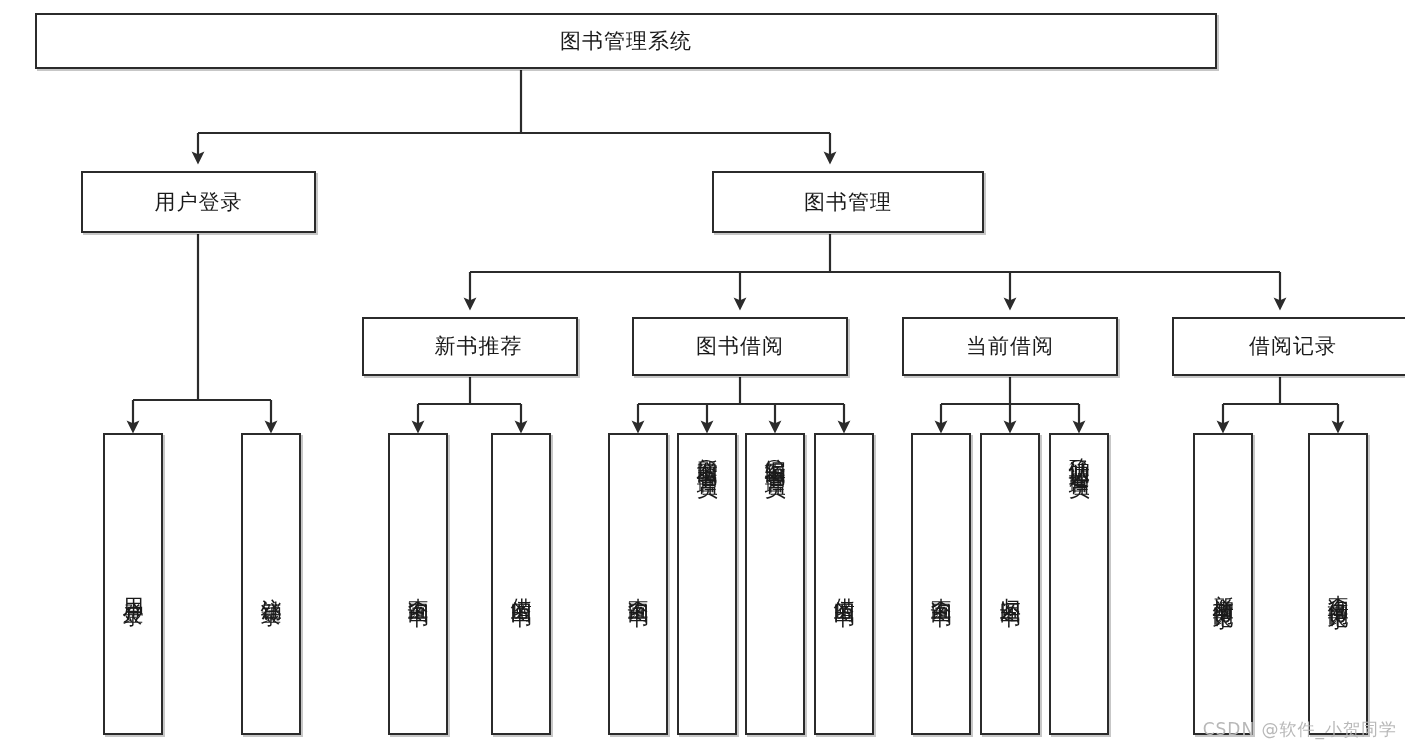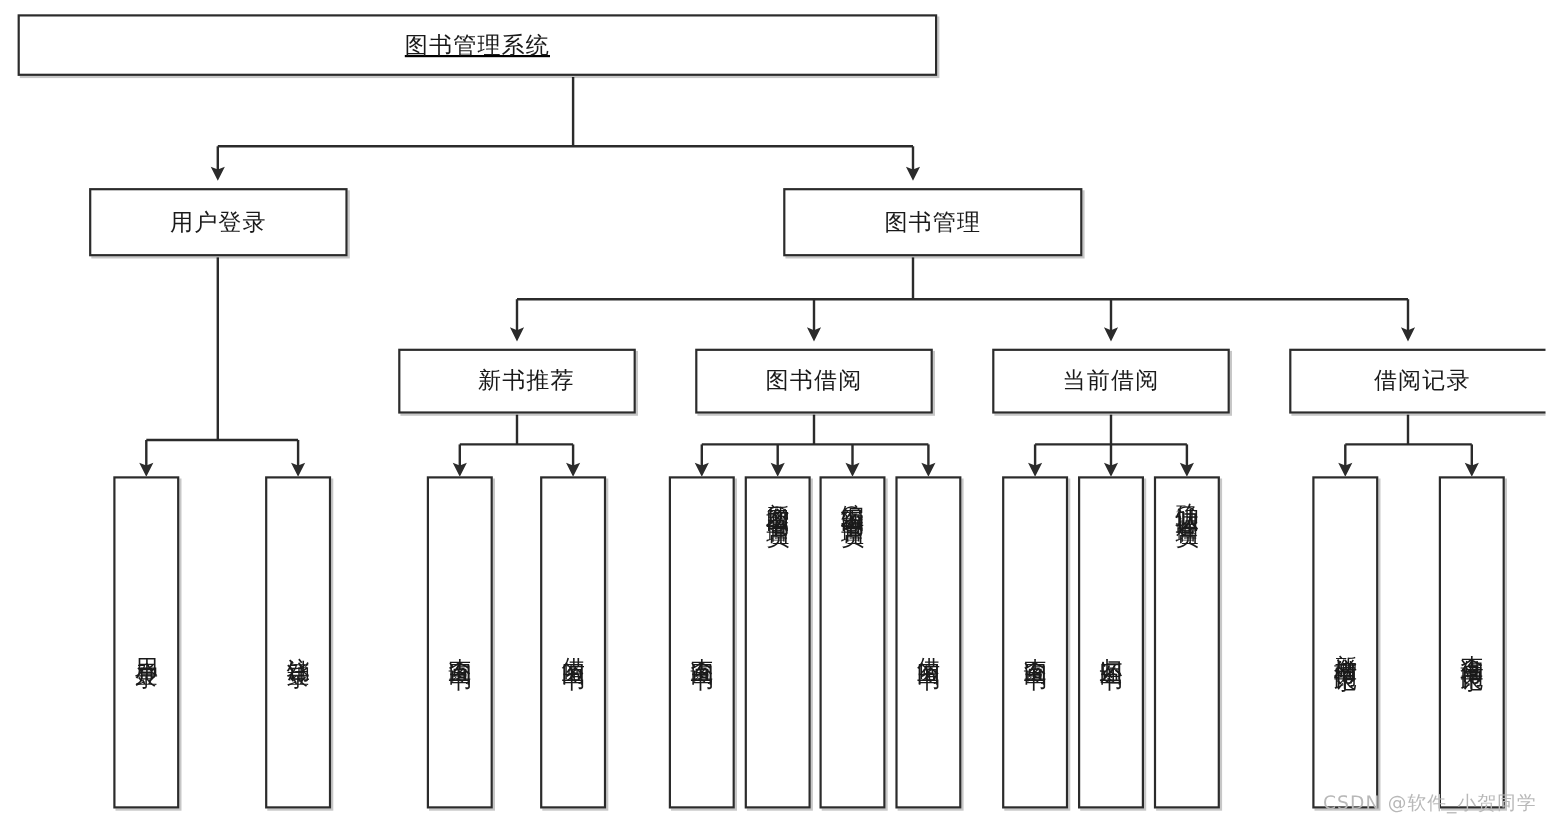--- a/index.html
+++ b/index.html
@@ -120,21 +120,21 @@
       <path d="M 1010 404 L 1010 427" marker-end="url(#arrow)"></path>
       <path d="M 1079 404 L 1079 427" marker-end="url(#arrow)"></path>
 
       <path d="M 1280 377 L 1280 404"></path>
       <path d="M 1223 404 L 1338 404"></path>
       <path d="M 1223 404 L 1223 427" marker-end="url(#arrow)"></path>
       <path d="M 1338 404 L 1338 427" marker-end="url(#arrow)"></path>
     </g>
   </svg>
 
-  <div class="node" style="left:16px; top:13px; width:836px; height:56px;text-decoration:underline;">
+  <div class="node" style="left:35px; top:13px; width:1182px; height:56px;">
     <span class="node-label">图书管理系统</span>
   </div>
 
   <div class="node" style="left:81px; top:171px; width:235px; height:62px;">
     <span class="node-label">用户登录</span>
   </div>
   <div class="node" style="left:712px; top:171px; width:272px; height:62px;">
     <span class="node-label">图书管理</span>
   </div>
 

